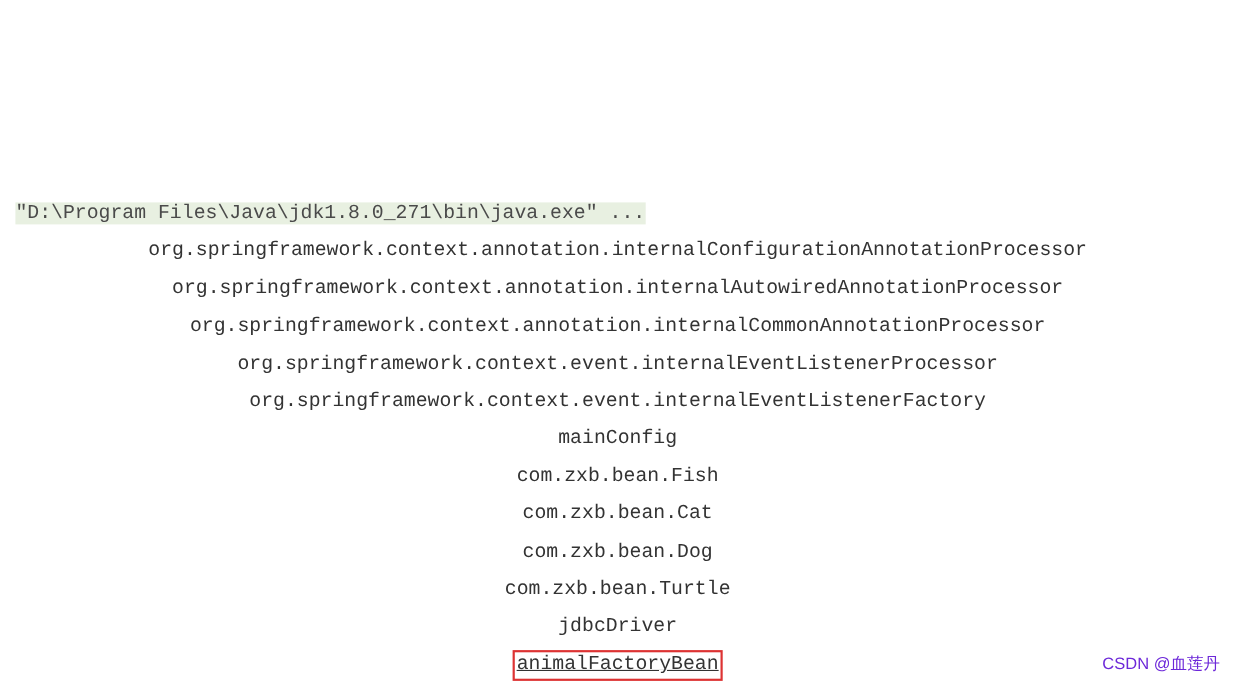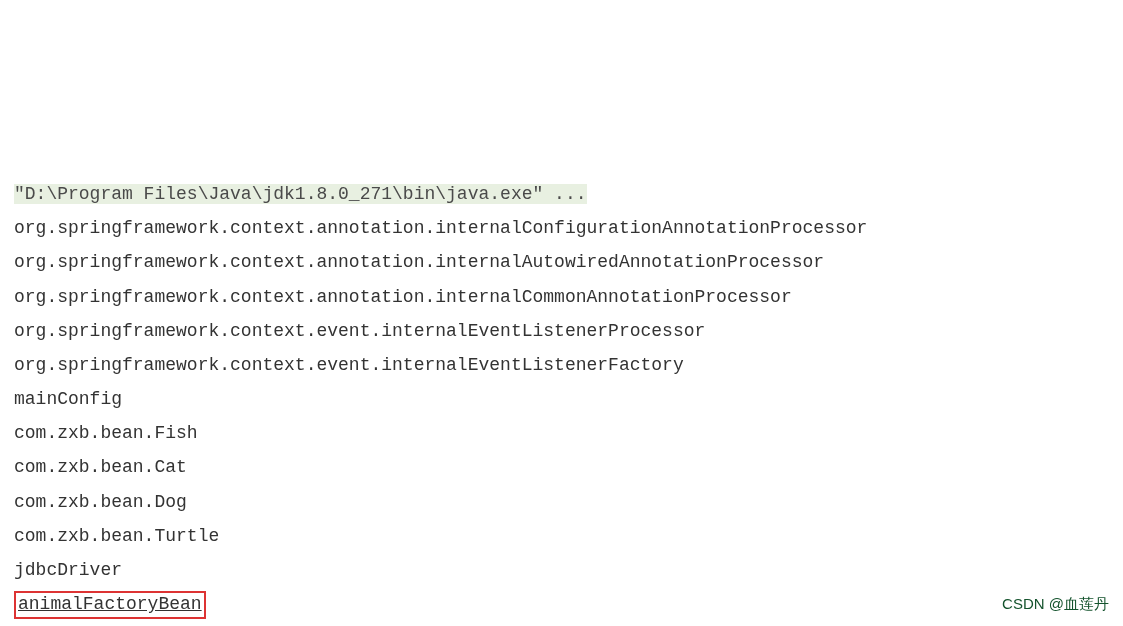--- a/index.html
+++ b/index.html
@@ -21,33 +21,34 @@
       overflow: hidden;
     }
     .command-line {
       background-color: #e8f0e1;
       color: #4a4a4a;
       display: inline;
     }
     .output-line {
       color: #333333;
       display: block;
+      text-align: center;
     }
     .highlighted {
       border: 2px solid #dd3333;
       padding: 0 2px;
       display: inline-block;
       line-height: 1.3;
       text-decoration: underline;
     }
     .watermark {
       position: absolute;
       bottom: 8px;
       right: 14px;
-      color: #14532d;
+      color: #6d28d9;
       font-family: Arial, sans-serif;
       font-size: 15px;
     }
   </style>
 </head>
 <body>
 
 
 
 <div>

